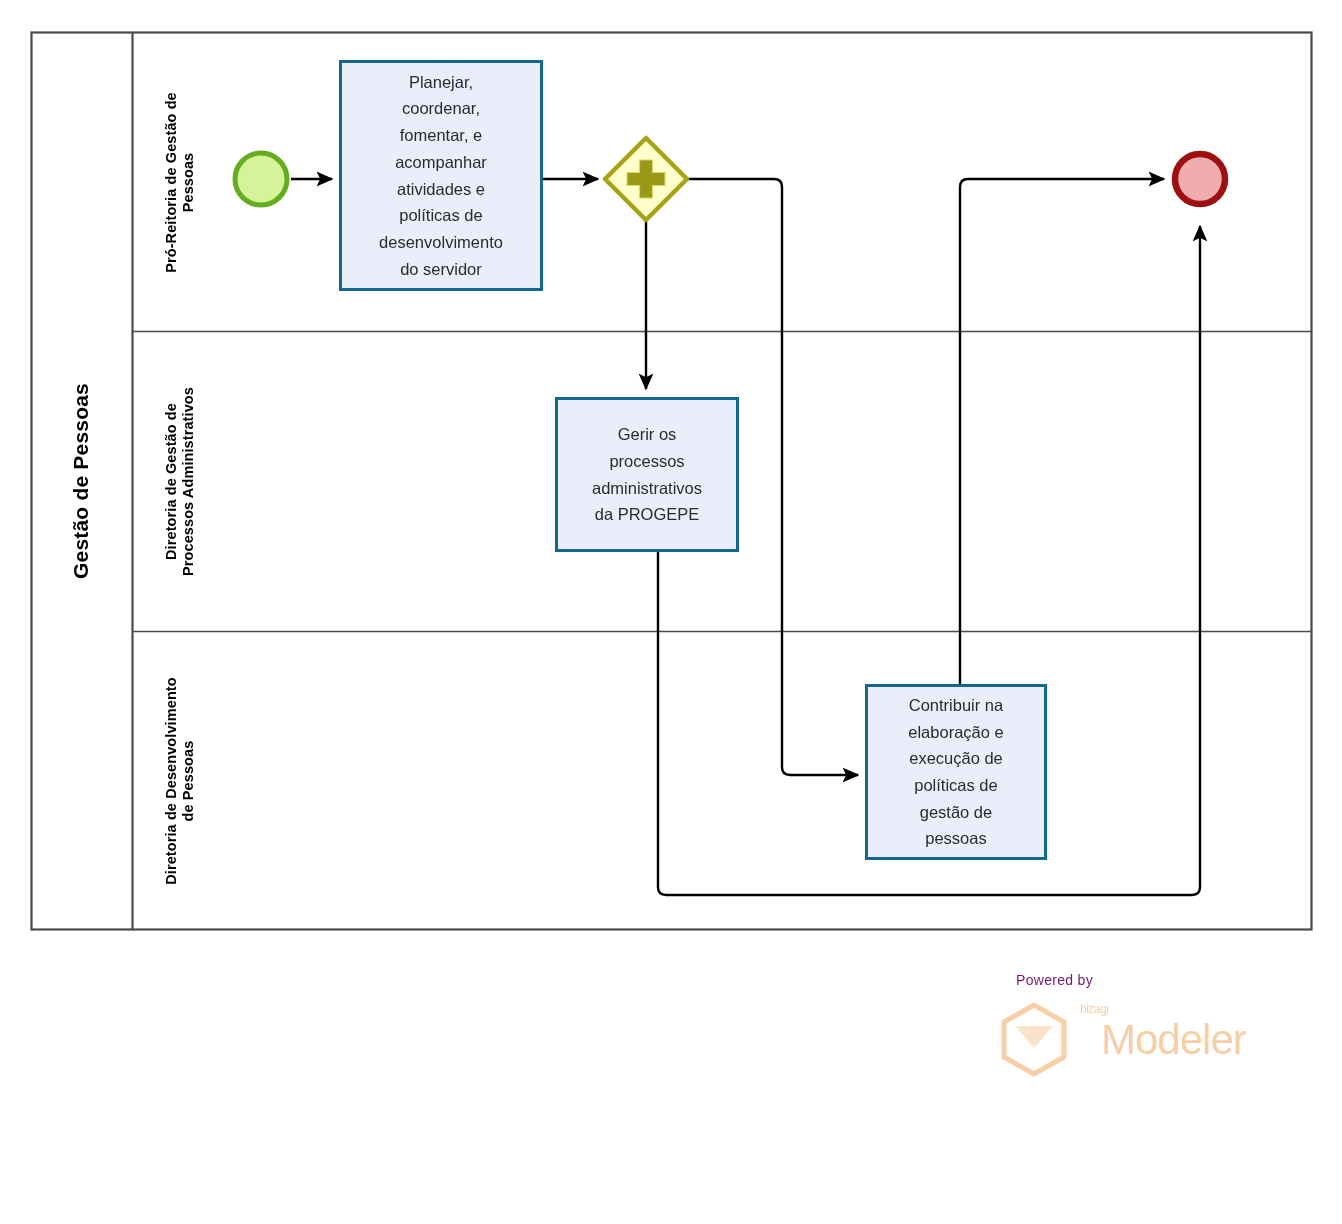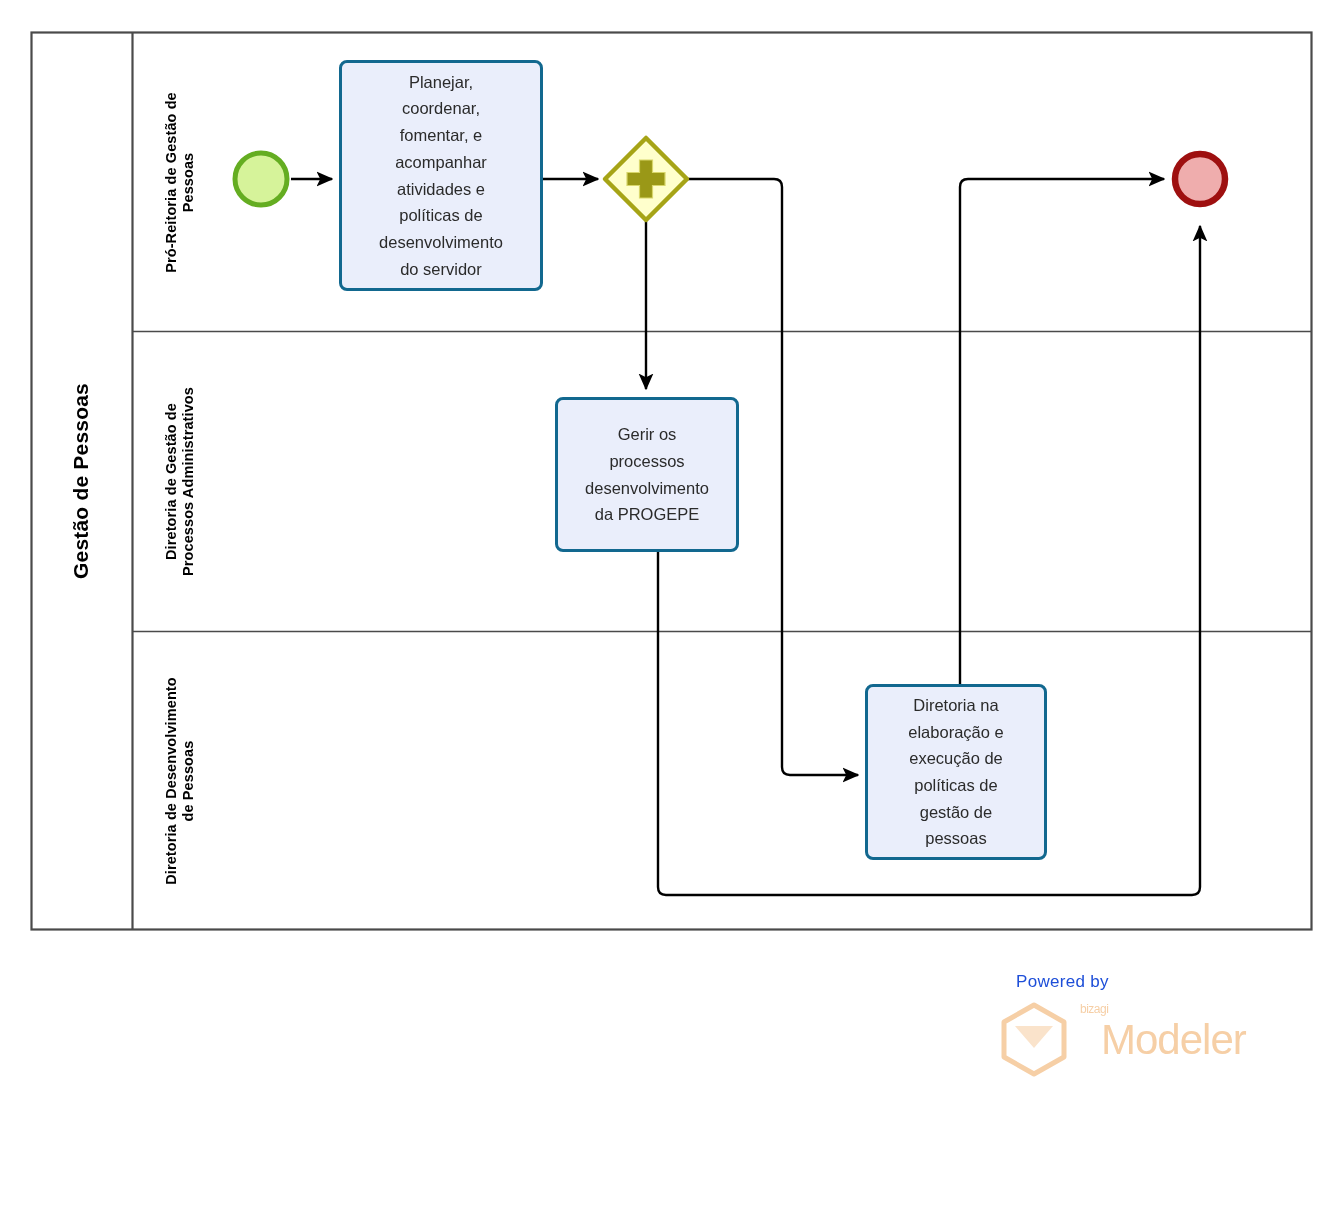--- a/index.html
+++ b/index.html
@@ -68,21 +68,21 @@
     width: 298px; height: 93px;
     left: 133px; top: 632px;
     transform: translate(-102.5px, 102.5px) rotate(-90deg);
   }
   
   .task {
     position: absolute;
     box-sizing: border-box;
     background: #eaeefb;
     border: 3px solid #12688f;
-    border-radius: 8px;
+    border-radius: 0;
     display: flex;
     align-items: center;
     justify-content: center;
     text-align: center;
     color: #2b2b2b;
     font-size: 16.5px;
     line-height: 1.62;
     padding: 4px 8px;
     white-space: pre-line;
   }
@@ -92,22 +92,22 @@
     left: 972px;
     top: 972px;
     width: 280px;
     height: 100px;
     pointer-events: none;
   }
   #wm-powered {
     position: absolute;
     left: 44px;
     top: 0px;
-    font-size: 17px;
-    color: #1d4ed8;
+    font-size: 14px;
+    color: #701a75;
     letter-spacing: 0.3px;
   }
   #wm-bizagi {
     position: absolute;
     left: 108px;
     top: 30px;
     font-size: 12px;
     color: #f6cfa6;
     letter-spacing: -0.5px;
   }
@@ -184,24 +184,24 @@
 coordenar,
 fomentar, e
 acompanhar
 atividades e
 políticas de
 desenvolvimento
 do servidor</div>
 
   <div class="task" id="task-gerir" style="left:555px; top:397px; width:184px; height:155px;">Gerir os
 processos
-desenvolvimento
+administrativos
 da PROGEPE</div>
 
-  <div class="task" id="task-contribuir" style="left:865px; top:684px; width:182px; height:176px;">Diretoria na
+  <div class="task" id="task-contribuir" style="left:865px; top:684px; width:182px; height:176px;">Contribuir na
 elaboração e
 execução de
 políticas de
 gestão de
 pessoas</div>
 
   <div id="watermark">
     <div id="wm-powered">Powered by</div>
 
     <svg id="wm-hex" width="72" height="76" viewBox="0 0 72 76">

